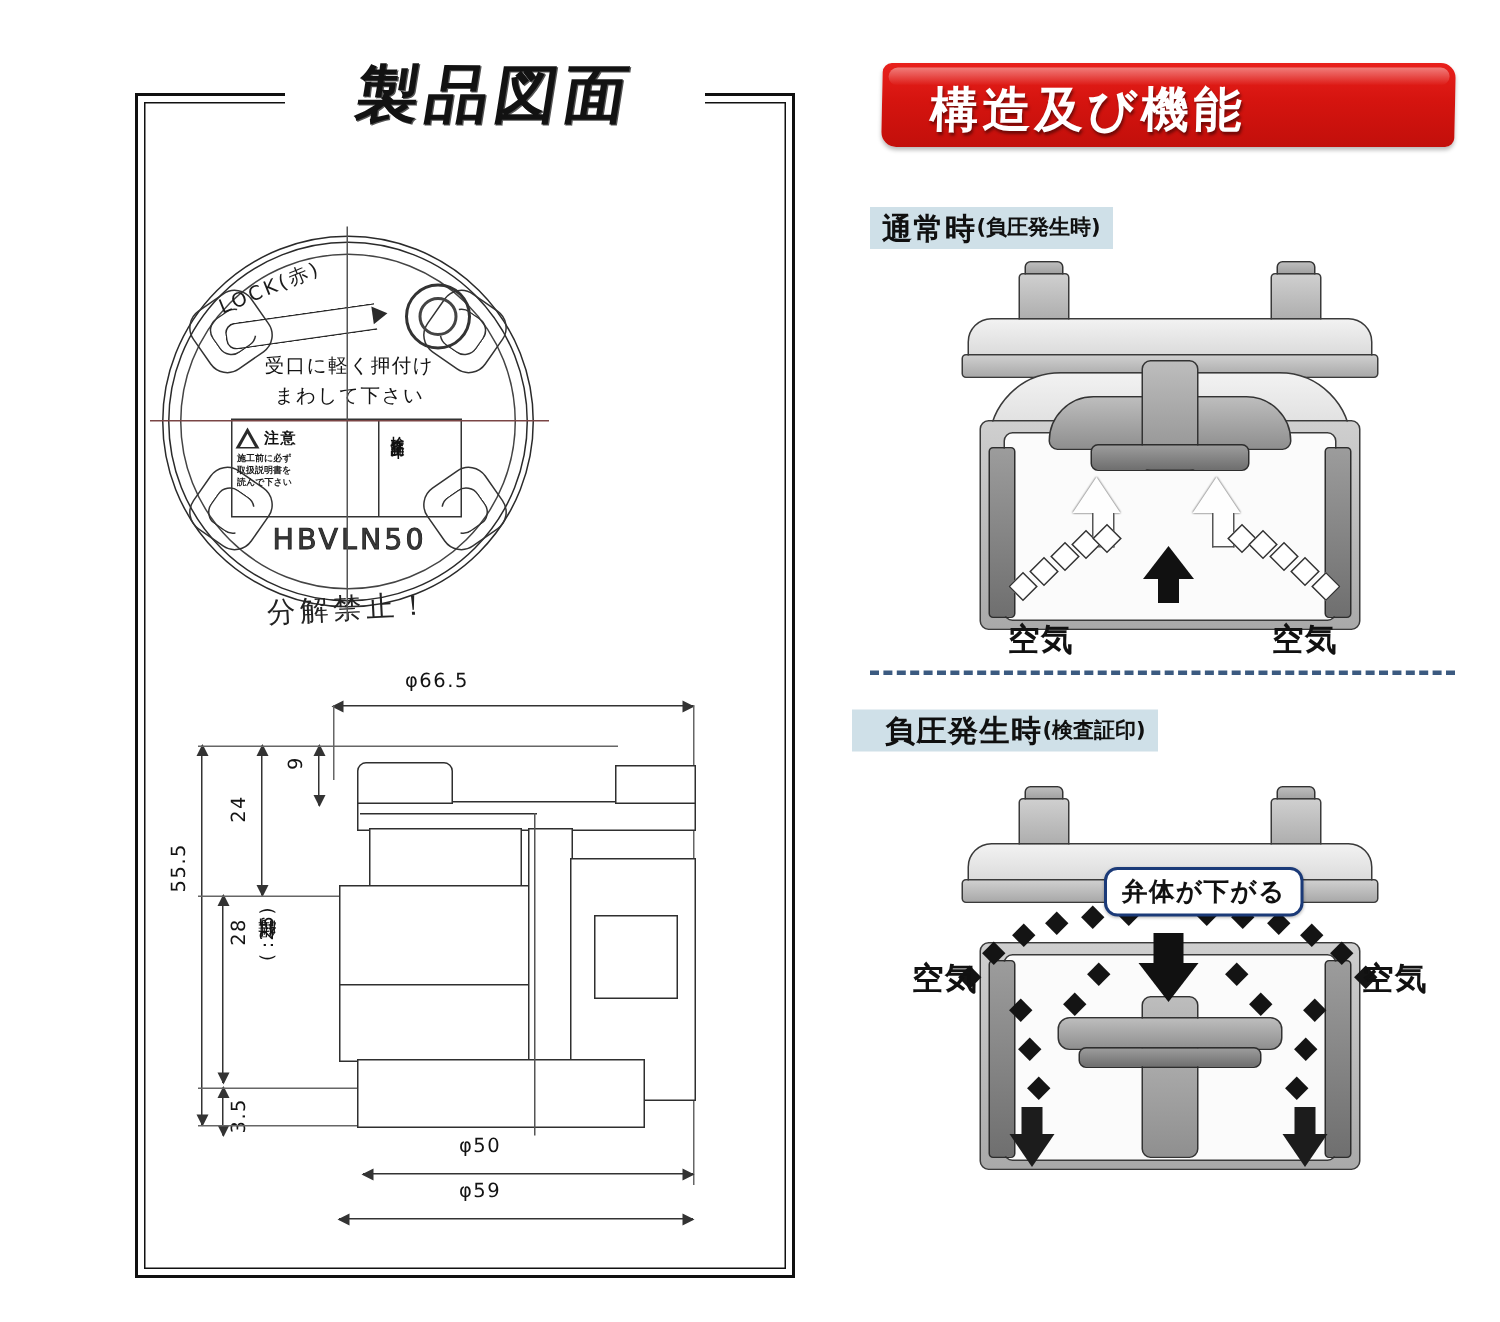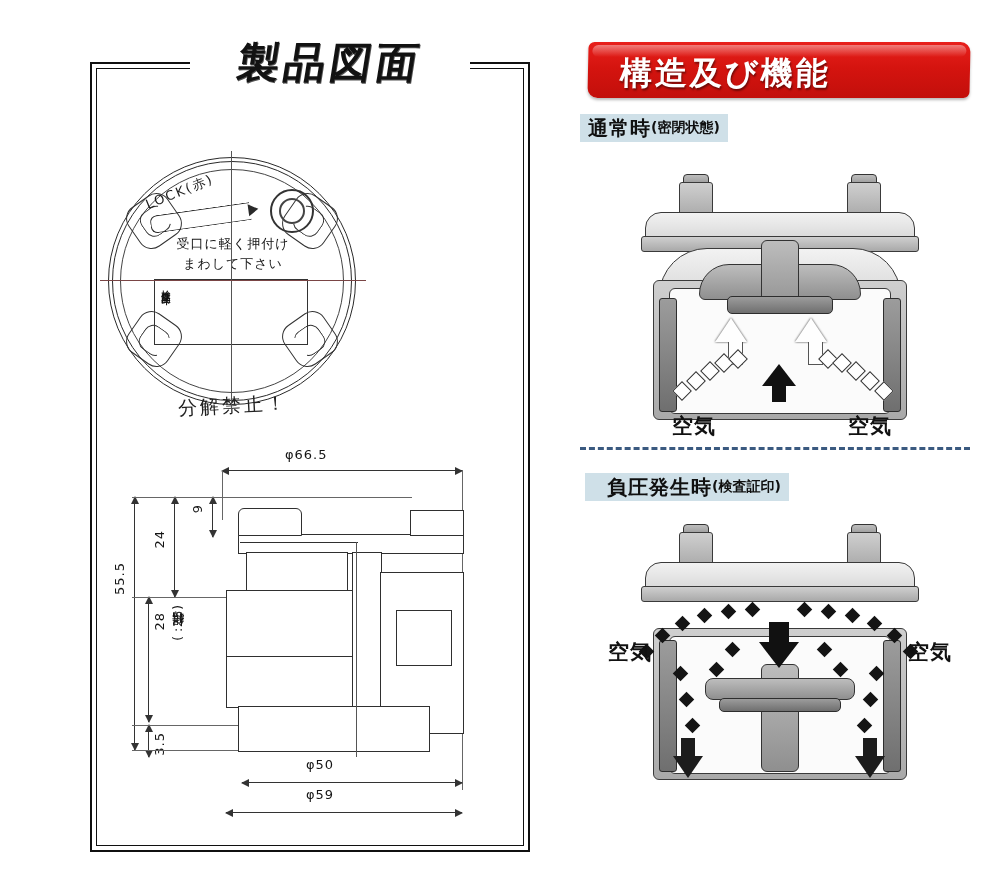--- a/index.html
+++ b/index.html
@@ -215,34 +215,42 @@
 
       <div id="cap-boss"></div>
 
       <div id="cap-lock-label">LOCK(赤)</div>
       <div id="cap-lock-arrow"></div>
 
       <div class="cap-instr" id="cap-instr2">まわして下さい</div>
       <div class="cap-instr" id="cap-instr1">受口に軽く押付け</div>
 
       <div id="cap-warnbox">
+        <div id="cap-warn-left">
+          <div id="cap-warn-head">
+            <div id="warn-tri"></div>
+            <div id="cap-warn-title">注意</div>
+          </div>
+          <div id="cap-warn-body">施工前に必ず<br>取扱説明書を<br>読んで下さい</div>
+        </div>
         <div id="cap-warn-right">
           <div id="cap-warn-vert">検査証印</div>
         </div>
       </div>
 
+      <div id="cap-model">HBVLN50</div>
       <div id="cap-nodisasm">分解禁止！</div>
 
       <div class="cap-center-v"></div>
       <div class="cap-center-h"></div>
     </div>
 
     <div id="section-drawing">
 
-      <div class="dim-text" style="left:175px;top:5px;">φ66.5</div>
+      <div class="dim-text" style="left:160px;top:5px;">φ66.5</div>
       <div class="dim-arrowline-h arrow-r arrow-l" style="left:112px;top:28px;width:240px;"></div>
       <div class="ext-line" style="left:112px;top:28px;height:50px;"></div>
       <div class="ext-line" style="left:352px;top:28px;height:320px;"></div>
 
       <div class="dim-text dim-v" style="left:2px;top:120px;">55.5</div>
       <div class="dim-arrowline-v arrow-u arrow-d" style="left:24px;top:55px;height:253px;"></div>
 
       <div class="dim-text dim-v" style="left:42px;top:88px;">24</div>
       <div class="dim-arrowline-v arrow-u arrow-d" style="left:64px;top:55px;height:100px;"></div>
 
@@ -279,23 +287,23 @@
       <div class="dim-text" style="left:196px;top:345px;">φ59</div>
       <div class="dim-arrowline-h arrow-r arrow-l" style="left:116px;top:370px;width:236px;"></div>
     </div>
   </div>
 
   <div id="right-panel">
 
     <div id="right-banner"></div>
     <div id="right-banner-text">構造及び機能</div>
 
-    <div class="sec-header" style="left:20px;top:84px;">
+    <div class="sec-header" style="left:20px;top:108px;">
       <span class="sec-header-main">通常時</span>
-      <span class="sec-header-sub">(密閉状態)</span>
+      <span class="sec-header-sub">(負圧発生時)</span>
     </div>
 
     <div class="valve-wrap" style="left:75px;top:138px;width:330px;height:270px;">
 
       <div class="vshape vgray3" style="left:48px;top:6px;width:24px;height:12px;border-radius:4px;"></div>
       <div class="vshape vgray2" style="left:44px;top:14px;width:32px;height:34px;border-radius:3px;"></div>
       <div class="vshape vgray3" style="left:216px;top:6px;width:24px;height:12px;border-radius:4px;"></div>
       <div class="vshape vgray2" style="left:212px;top:14px;width:32px;height:34px;border-radius:3px;"></div>
 
       <div class="vshape vgray1" style="left:10px;top:44px;width:268px;height:28px;border-radius:16px 16px 4px 4px;"></div>
@@ -331,21 +339,21 @@
 
       <div class="big-arrow-up" style="left:127px;top:196px;"></div>
       <div class="big-arrow-up-stem" style="left:137px;top:218px;height:16px;"></div>
     </div>
 
     <div class="air-label" style="left:112px;top:382px;">空気</div>
     <div class="air-label" style="left:288px;top:382px;">空気</div>
 
     <div id="divider-dashed"></div>
 
-    <div class="sec-header" style="left:25px;top:443px;padding-left:22px;">
+    <div class="sec-header" style="left:8px;top:443px;padding-left:22px;">
       <span class="sec-header-main">負圧発生時</span>
       <span class="sec-header-sub">(検査証印)</span>
     </div>
 
     <div class="valve-wrap" style="left:75px;top:488px;width:330px;height:280px;">
       <div class="vshape vgray3" style="left:48px;top:6px;width:24px;height:12px;border-radius:4px;"></div>
       <div class="vshape vgray2" style="left:44px;top:14px;width:32px;height:34px;border-radius:3px;"></div>
       <div class="vshape vgray3" style="left:216px;top:6px;width:24px;height:12px;border-radius:4px;"></div>
       <div class="vshape vgray2" style="left:212px;top:14px;width:32px;height:34px;border-radius:3px;"></div>
       <div class="vshape vgray1" style="left:10px;top:44px;width:268px;height:28px;border-radius:16px 16px 4px 4px;"></div>
@@ -386,17 +394,18 @@
 
       <div class="big-arrow-down-stem" style="left:134px;top:104px;height:20px;"></div>
       <div class="big-arrow-down" style="left:124px;top:124px;"></div>
 
       <div class="flow-arrow-dark-stem" style="left:46px;top:220px;height:18px;"></div>
       <div class="flow-arrow-dark" style="left:38px;top:238px;"></div>
       <div class="flow-arrow-dark-stem" style="left:228px;top:220px;height:18px;"></div>
       <div class="flow-arrow-dark" style="left:220px;top:238px;"></div>
     </div>
 
+    <div class="callout" style="left:176px;top:548px;">弁体が下がる</div>
     <div class="air-label" style="left:48px;top:608px;">空気</div>
     <div class="air-label" style="left:348px;top:608px;">空気</div>
 
   </div>
 </div>
 
 </body></html>

